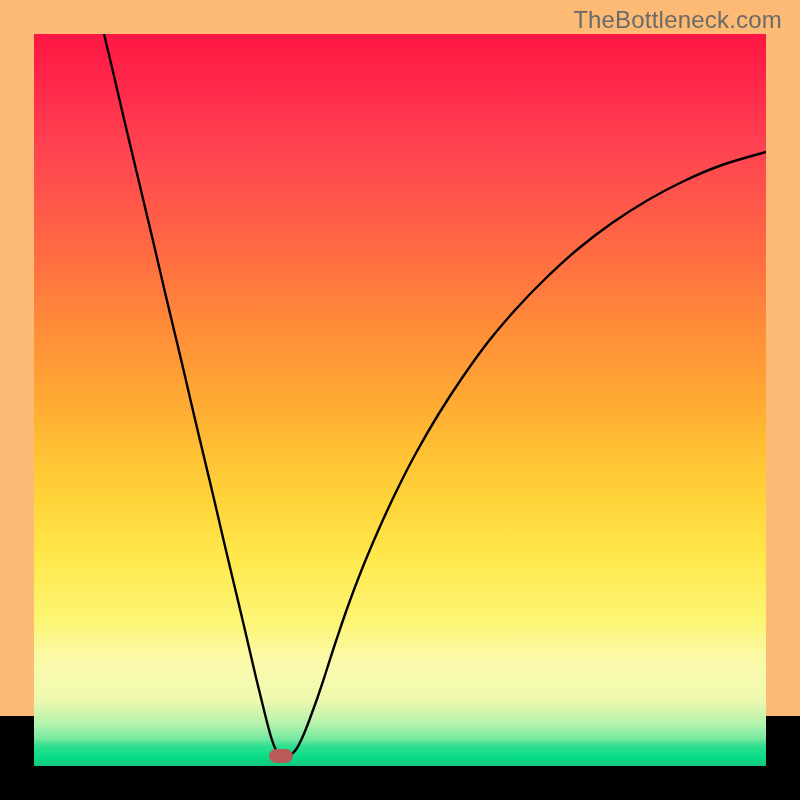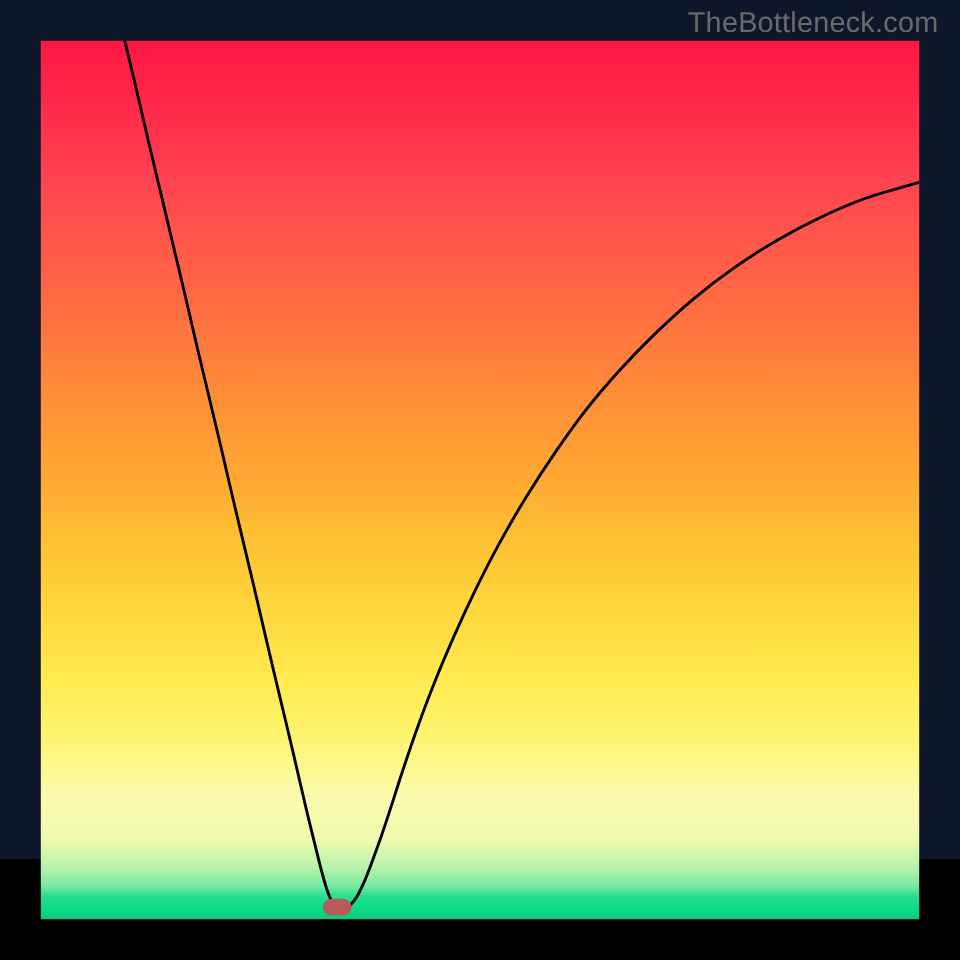--- a/index.html
+++ b/index.html
@@ -7,21 +7,21 @@
     width: 800px;
     height: 800px;
     overflow: hidden;
     background: #000;
     font-family: Arial, Helvetica, sans-serif;
   }
   .wrap {
     position: relative;
     width: 800px;
     height: 716px;
-    background: #0f172a;
+    background: #fdba74;
     padding-left: 43px;
   }
   .plot {
     position: absolute;
     left: 34px;
     top: 34px;
     width: 732px;
     height: 732px;
     background: linear-gradient(
       to bottom,

